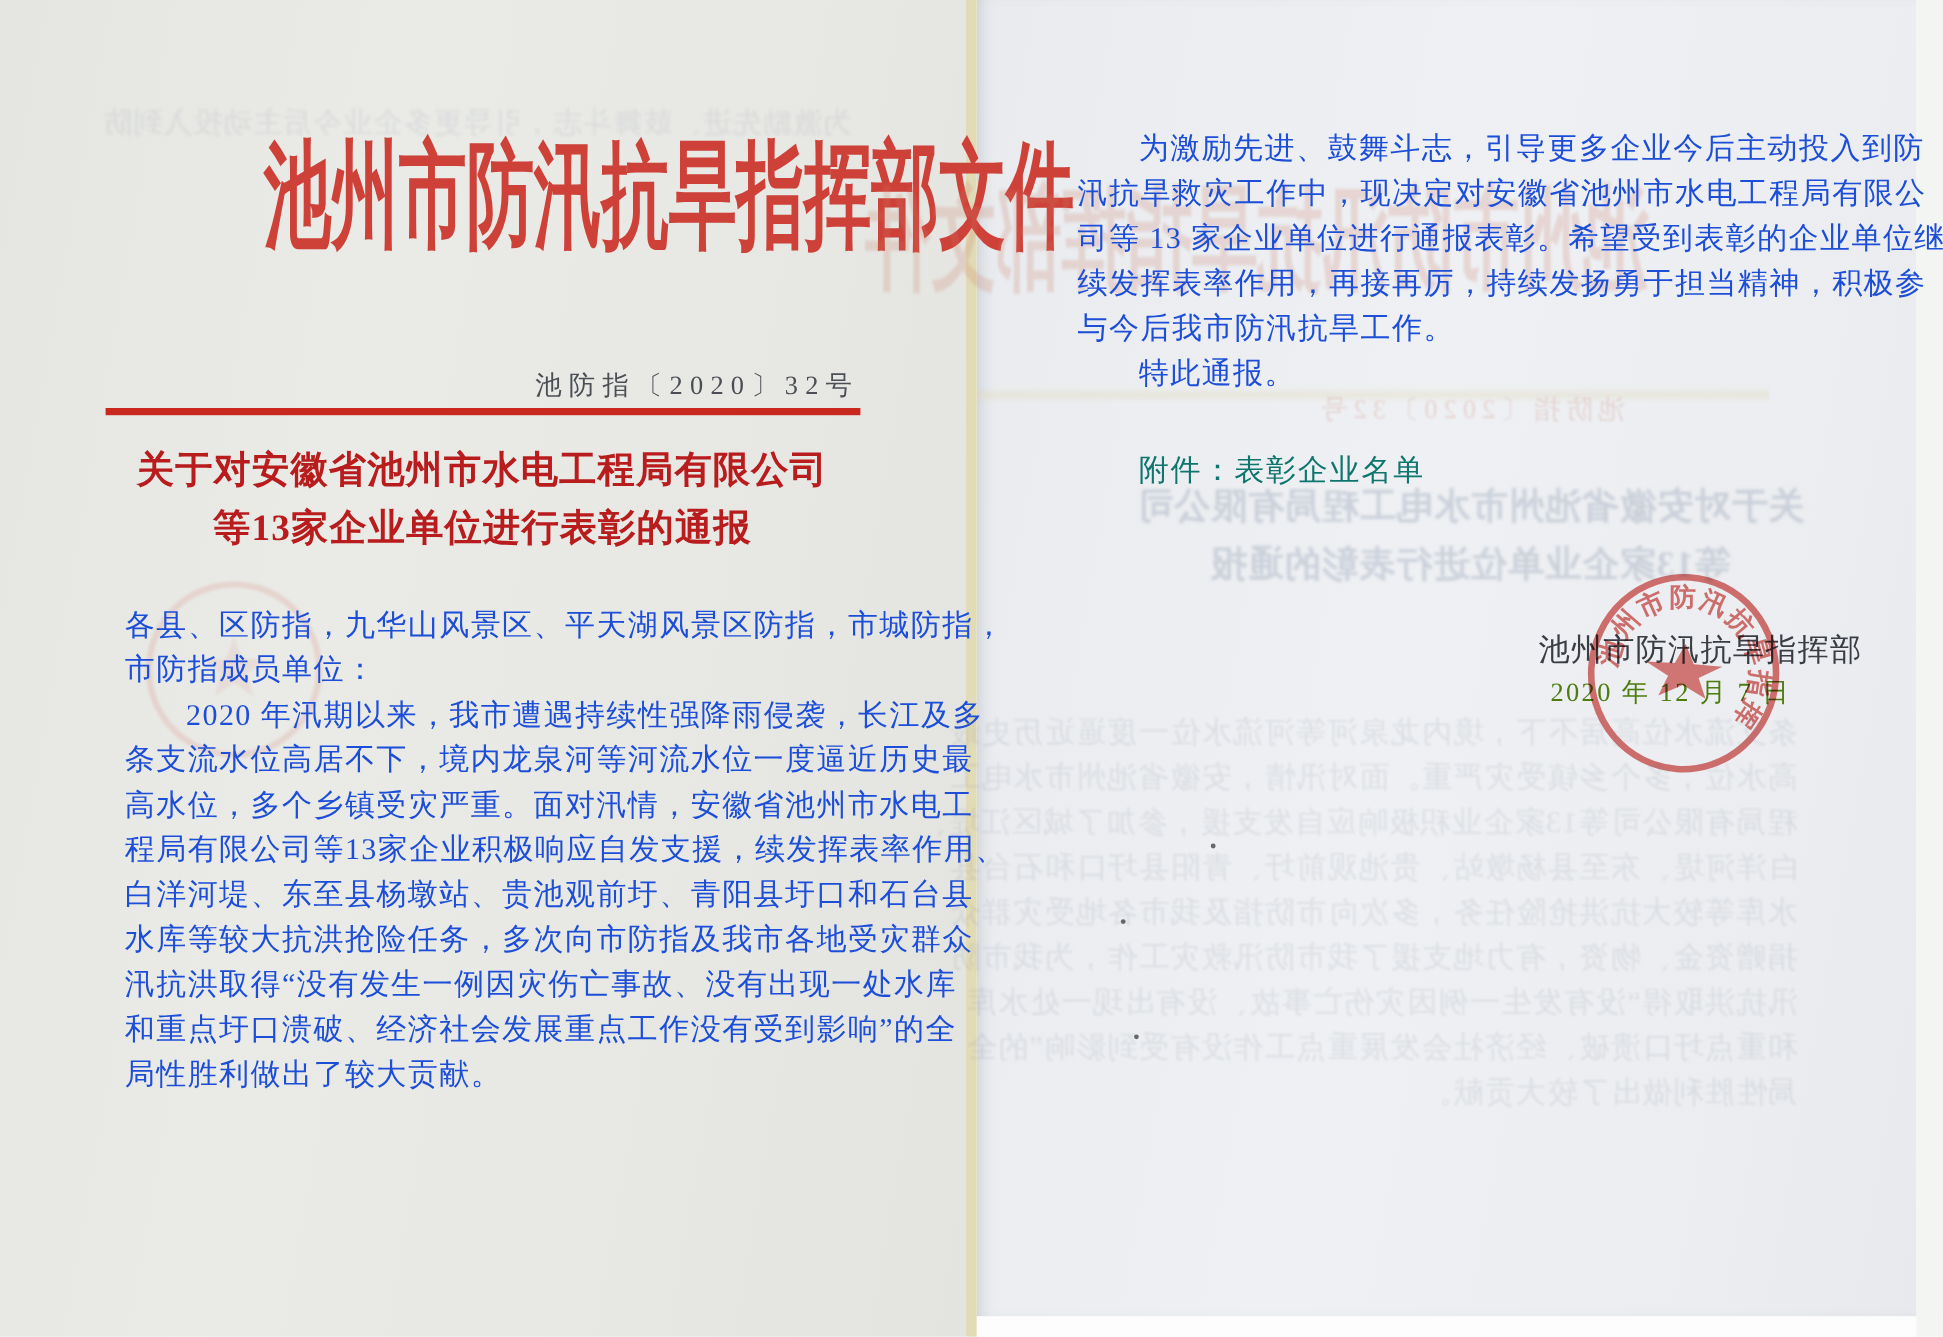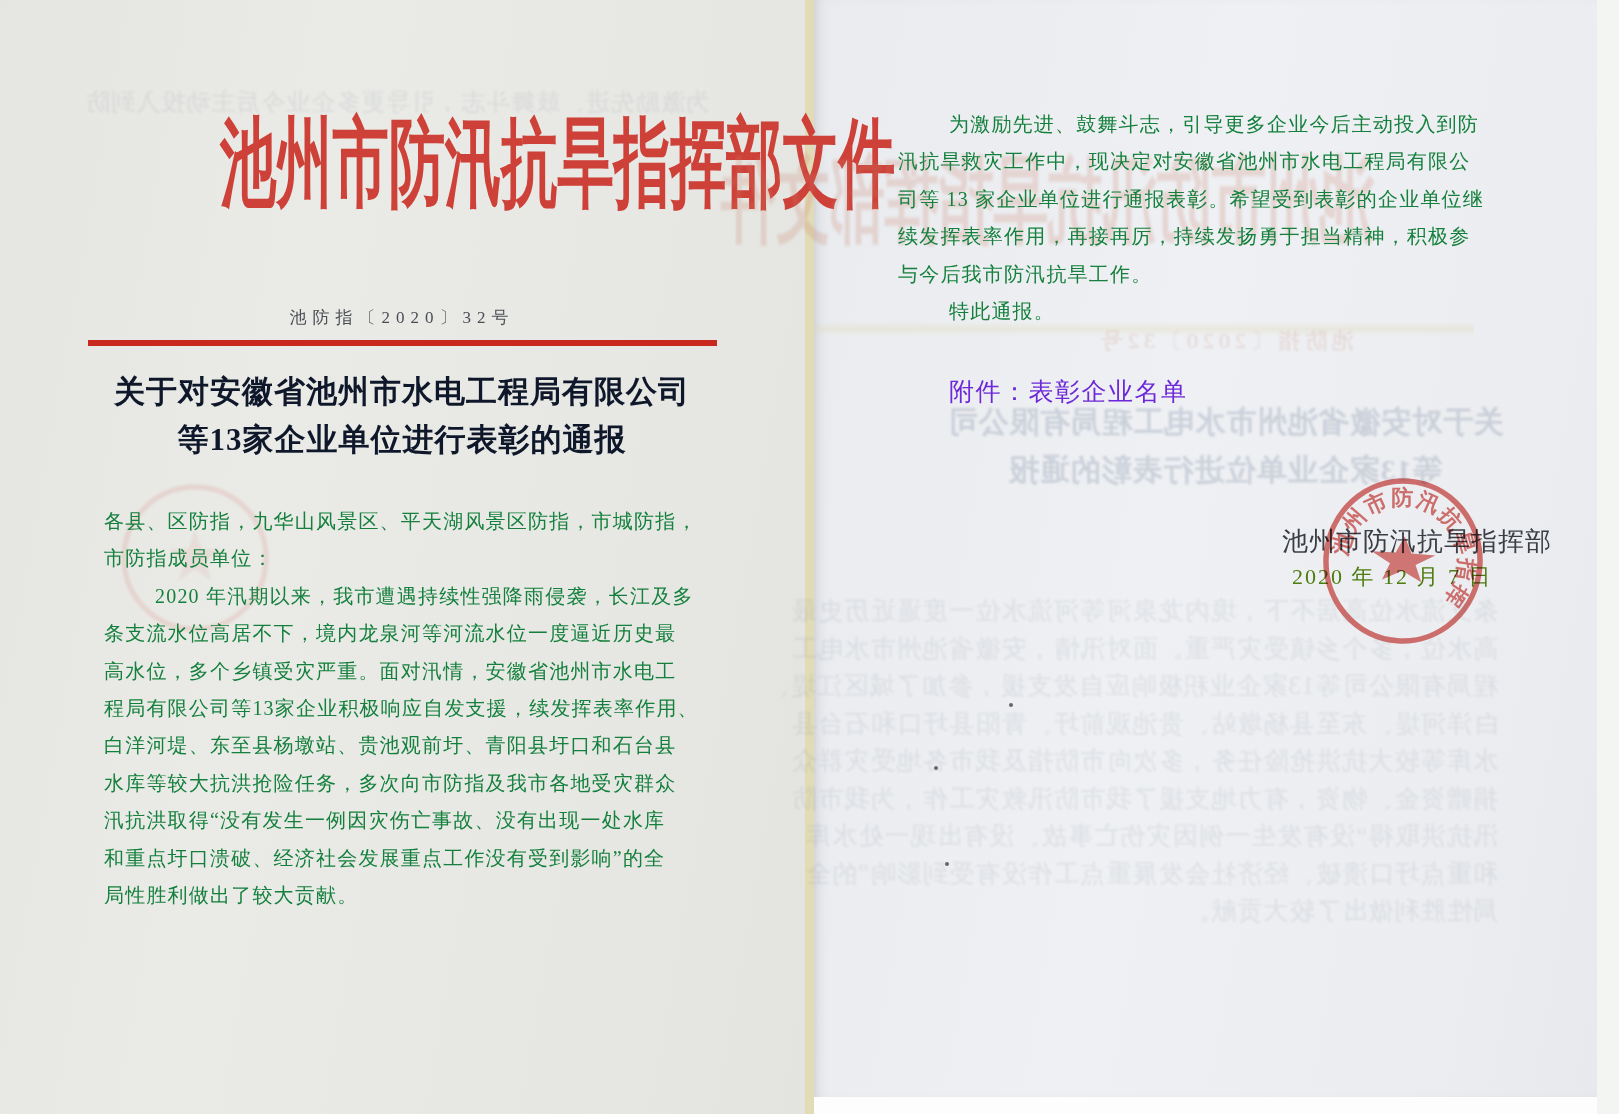--- a/index.html
+++ b/index.html
@@ -21,40 +21,40 @@
   }
   .page-right-bottom{left:814px;top:1097px;width:805px;height:17px;background:#fdfdfd;}
   .page-far-right{left:1597px;top:0;width:22px;height:1114px;background:#f3f5f3;}
   
   .org-header{
     left:88px;top:102px;width:628px;height:124px;line-height:124px;text-align:center;
     font-size:97px;font-weight:bold;color:#ce4139;white-space:nowrap;
     transform:scaleX(.58);transform-origin:center;letter-spacing:0px;
   }
   .doc-number{
-    left:88px;top:306px;width:628px;text-align:center;
-    font-size:17px;color:#4b4e54;letter-spacing:6px;white-space:nowrap;
+    left:88px;top:306px;width:628px;text-align:right;
+    font-size:22px;color:#4b4e54;letter-spacing:6px;white-space:nowrap;
   }
   .red-rule{left:88px;top:340px;width:629px;height:6px;background:#c8281e;}
   .title-line{
     left:88px;width:628px;text-align:center;font-size:31px;font-weight:bold;
-    color:#0f172a;letter-spacing:1px;white-space:nowrap;
+    color:#b91c1c;letter-spacing:1px;white-space:nowrap;
   }
   .title-1{top:371px;}
   .title-2{top:419px;}
   .body-block{
-    font-size:20px;color:#15803d;letter-spacing:1.2px;white-space:nowrap;
+    font-size:25px;color:#1d4ed8;letter-spacing:1.2px;white-space:nowrap;
   }
   .body-block .ln{height:37.4px;line-height:37.4px;}
   .body-left{left:104px;top:503px;width:606px;}
   .indent{padding-left:51px;}
   
   .body-right{left:898px;top:106px;width:600px;}
   .attachment{
-    left:898px;top:375px;width:600px;font-size:25px;color:#6d28d9;
+    left:898px;top:375px;width:600px;font-size:25px;color:#0f766e;
     letter-spacing:1.5px;white-space:nowrap;
   }
   .signature{
     left:1282px;top:524px;width:220px;text-align:center;font-size:26px;
     color:#3a3e44;letter-spacing:1px;white-space:nowrap;
   }
   .sig-date{
     left:1292px;top:562px;width:200px;text-align:center;font-size:22px;
     color:#4d7c0f;letter-spacing:2px;white-space:nowrap;
   }

